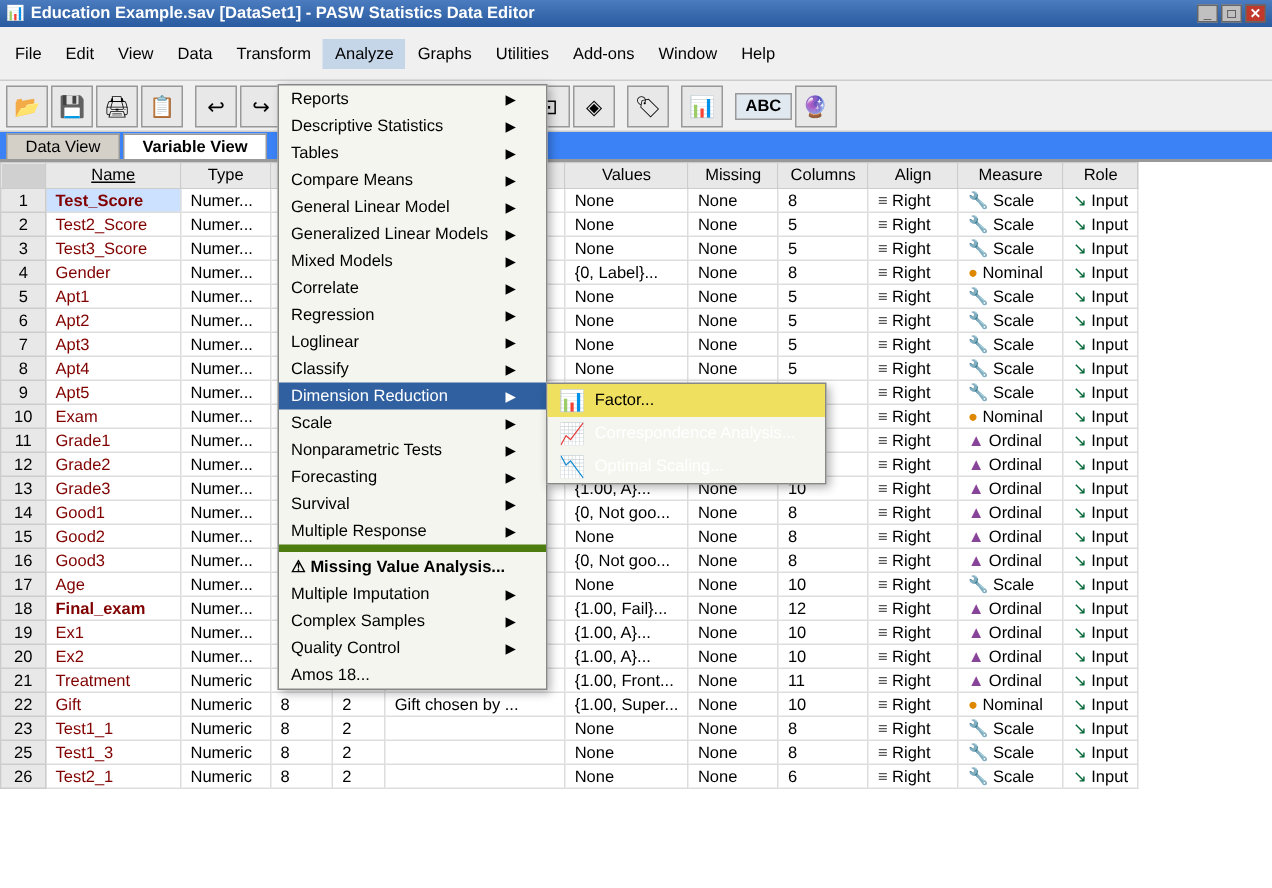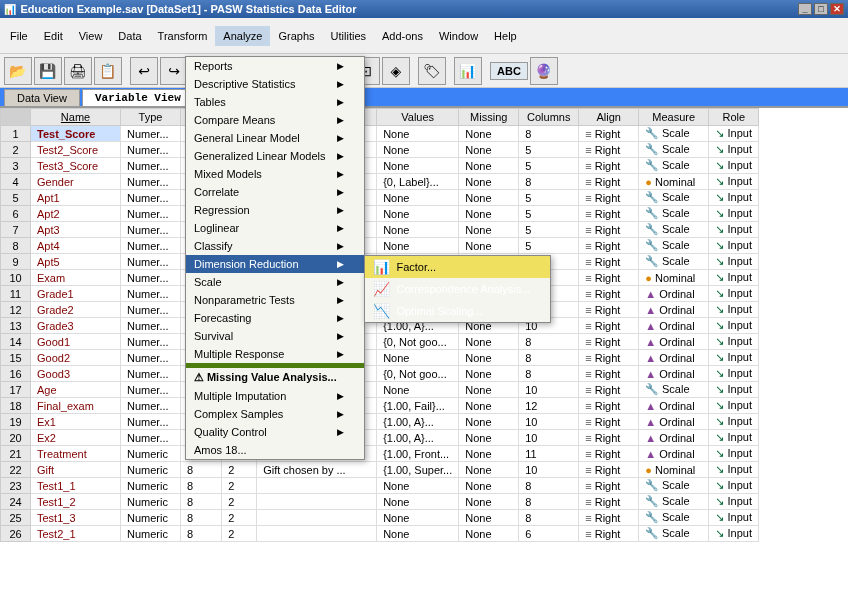--- a/index.html
+++ b/index.html
@@ -21,21 +21,21 @@
     .toolbar { background: #f0f0f0; height: 34px; display: flex; align-items: center; padding: 2px 4px; gap: 2px; border-bottom: 1px solid #ccc; }
     .tb-btn { width: 28px; height: 28px; background: #e8e8e8; border: 1px solid #999; cursor: pointer; display: flex; align-items: center; justify-content: center; font-size: 14px; }
     .tb-separator { width: 4px; height: 28px; }
     
     
     .main { display: flex; flex-direction: column; height: calc(592px - 18px - 20px - 34px); }
     
     
     .tab-bar { background: #3b82f6; height: 20px; display: flex; align-items: flex-end; padding: 0 4px; border-bottom: 2px solid #999; }
     .tab { padding: 2px 12px; border: 1px solid #999; border-bottom: none; background: #d4d0c8; font-size: 11px; cursor: pointer; margin-right: 2px; }
-    .tab.active { background: #fff; font-weight: bold; font-family: Liberation Mono, monospace; }
+    .tab.active { background: #fff; font-weight: bold; }
     
     
     .grid-container { flex: 1; overflow: hidden; background: white; position: relative; }
     .grid { width: 100%; height: 100%; overflow: auto; }
     table { border-collapse: collapse; font-size: 11px; }
     thead th { background: #e8e8e8; border: 1px solid #ccc; padding: 2px 6px; position: sticky; top: 0; z-index: 10; white-space: nowrap; font-weight: normal; min-width: 60px; }
     thead th.row-num { width: 30px; min-width: 30px; background: #d0d0d0; }
     td { border: 1px solid #ddd; padding: 1px 6px; white-space: nowrap; }
     td.row-num { background: #e8e8e8; text-align: center; font-size: 11px; border: 1px solid #ccc; }
     .dropdown { position: absolute; background: #f5f5f0; border: 1px solid #888; box-shadow: 2px 2px 6px rgba(0,0,0,0.3); z-index: 200; min-width: 180px; }
@@ -372,21 +372,21 @@
     <td>ge</td>
     <td>None</td>
     <td>None</td>
     <td>10</td>
     <td><span style="color:#555;">≡</span> Right</td>
     <td><span style="color:#1a88cc;">🔧</span> Scale</td>
     <td><span style="color:#006633;">↘</span> Input</td>
   </tr>
             <tr>
     <td class="row-num">18</td>
-    <td style=" color:#800000; font-weight:normal;">Final_exam</td>
+    <td style=" color:#800000; font-weight:bold;">Final_exam</td>
     <td>Numer...</td>
     <td>8</td>
     <td>2</td>
     <td>inal Exam Sc...</td>
     <td>{1.00, Fail}...</td>
     <td>None</td>
     <td>12</td>
     <td><span style="color:#555;">≡</span> Right</td>
     <td><span style="color:#884499;">▲</span> Ordinal</td>
     <td><span style="color:#006633;">↘</span> Input</td>
@@ -443,34 +443,20 @@
     <td>{1.00, Super...</td>
     <td>None</td>
     <td>10</td>
     <td><span style="color:#555;">≡</span> Right</td>
     <td><span style="color:#dd8800;">●</span> Nominal</td>
     <td><span style="color:#006633;">↘</span> Input</td>
   </tr>
             <tr>
     <td class="row-num">23</td>
     <td style=" color:#800000; font-weight:normal;">Test1_1</td>
-    <td>Numeric</td>
-    <td>8</td>
-    <td>2</td>
-    <td></td>
-    <td>None</td>
-    <td>None</td>
-    <td>8</td>
-    <td><span style="color:#555;">≡</span> Right</td>
-    <td><span style="color:#1a88cc;">🔧</span> Scale</td>
-    <td><span style="color:#006633;">↘</span> Input</td>
-  </tr>
-            <tr>
-    <td class="row-num">24</td>
-    <td style=" color:#800000; font-weight:normal;">Test1_2</td>
     <td>Numeric</td>
     <td>8</td>
     <td>2</td>
     <td></td>
     <td>None</td>
     <td>None</td>
     <td>8</td>
     <td><span style="color:#555;">≡</span> Right</td>
     <td><span style="color:#1a88cc;">🔧</span> Scale</td>
     <td><span style="color:#006633;">↘</span> Input</td>

